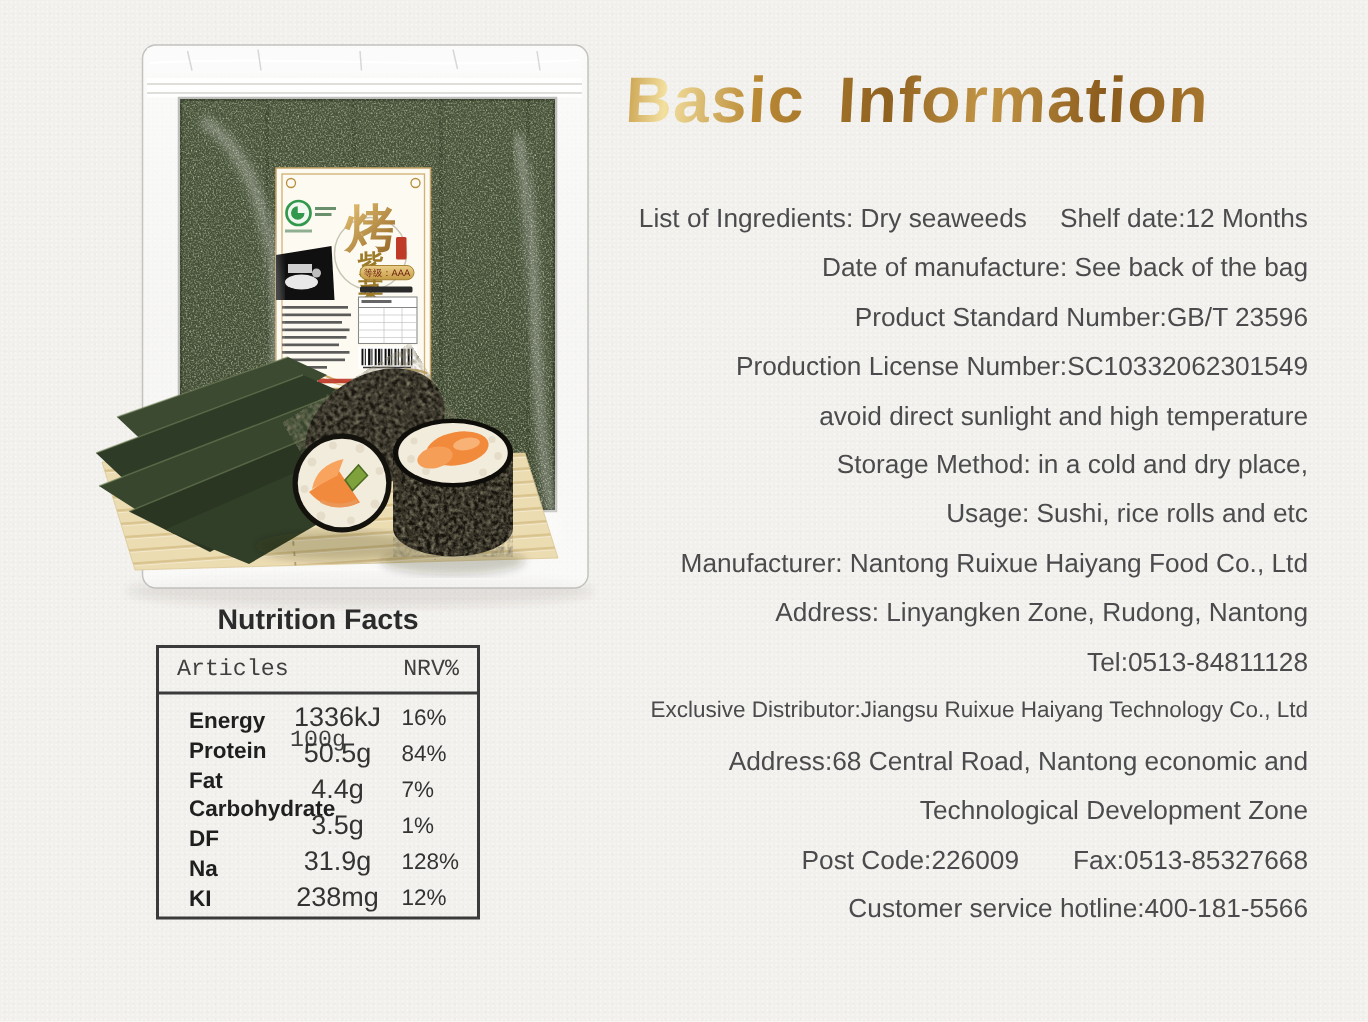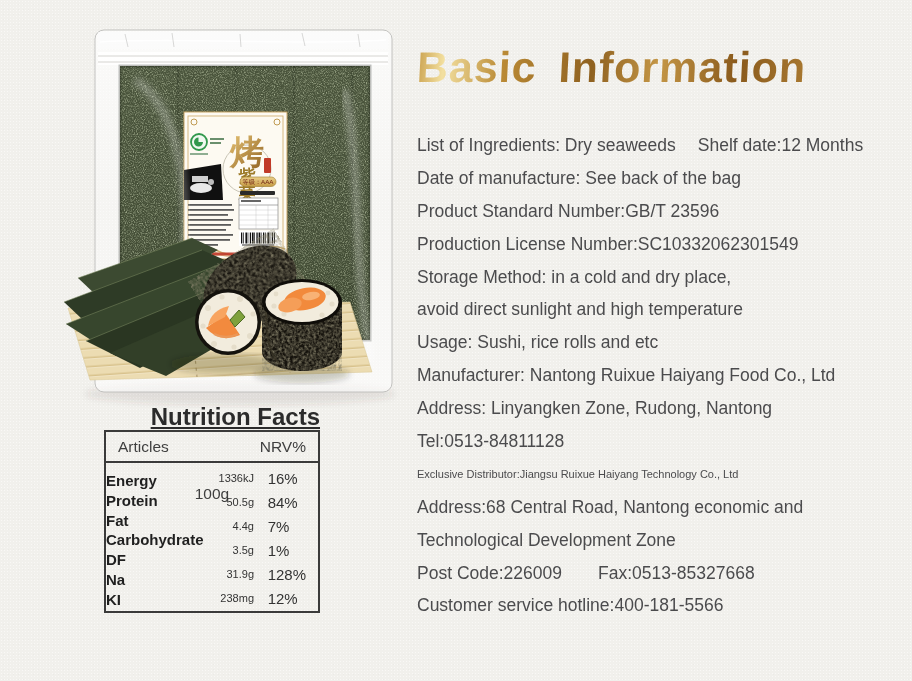--- a/index.html
+++ b/index.html
@@ -12,39 +12,39 @@
   
   .photo{position:absolute;left:40px;top:20px;width:370px;height:410px;}
   
   .title{position:absolute;left:417px;top:46px;font-size:43px;font-weight:bold;
     letter-spacing:1px;word-spacing:9px;line-height:1;
     background:linear-gradient(93deg,#caa14e 0%,#f3e0a0 7%,#ba8a35 22%,#8f6120 45%,#c49646 62%,#8a5a1c 82%,#a87830 100%);
     -webkit-background-clip:text;background-clip:text;color:transparent;
     transform:skewX(-3deg);}
   
   .info{position:absolute;left:417px;top:129px;width:455px;font-size:17.5px;color:#4b4b4d;}
-  .info .row{height:32.9px;line-height:32.9px;display:flex;white-space:nowrap;}
+  .info .row{height:32.9px;line-height:32.9px;display:flex;white-space:nowrap;justify-content:flex-end;}
   .info .row.spread{justify-content:space-between;}
   .info .gap22{margin-left:22px;}
   .info .gap48{margin-left:36px;}
-  .info .row.small{font-size:11px;}
+  .info .row.small{font-size:15px;}
   
-  .nutrition-title{position:absolute;left:104px;top:403px;width:216px;text-align:right;
-    font-size:24px;font-weight:600;color:#2b2b2b;text-decoration:underline;}
+  .nutrition-title{position:absolute;left:104px;top:403px;width:216px;text-align:center;
+    font-size:19px;font-weight:600;color:#2b2b2b;}
   .nutrition-table{position:absolute;left:104px;top:430px;width:212px;height:179px;
     border:2px solid #3b3b3b;color:#3f3f3f;}
   .nt-header{position:relative;height:29px;line-height:29px;border-bottom:2px solid #3b3b3b;
-    font-size:15.5px;}
+    font-size:15.5px;font-family:Liberation Mono, monospace;}
   .nt-header .c1{position:absolute;left:12px;}
   .nt-header .c2{position:absolute;left:0;width:100%;text-align:center;margin-top:47px;}
   .nt-header .c3{position:absolute;right:12px;}
   .nt-body{position:relative;height:146px;}
-  .nt-articles{position:absolute;left:0;top:8px;font-weight:bold;font-size:15px;
+  .nt-articles{position:absolute;left:20px;top:8px;font-weight:bold;font-size:15px;
     line-height:19.8px;color:#1f1f1f;}
-  .nt-amounts{position:absolute;right:64px;top:4px;text-align:right;font-size:11px;
+  .nt-amounts{position:absolute;right:64px;top:4px;text-align:center;font-size:18px;
     line-height:23.9px;color:#333;}
   .nt-nrv{position:absolute;right:12px;top:4px;text-align:left;font-size:15px;
     line-height:23.9px;color:#333;}
 </style>
 </head>
 <body>
 
 <div class="page">
 
   <svg class="photo" viewBox="0 0 370 410" xmlns="http://www.w3.org/2000/svg">
@@ -271,24 +271,24 @@
     <div class="row">
       <span>Date of manufacture: See back of the bag</span>
     </div>
     <div class="row">
       <span>Product Standard Number:GB/T 23596</span>
     </div>
     <div class="row">
       <span>Production License Number:SC10332062301549</span>
     </div>
     <div class="row">
+      <span>avoid direct sunlight and high temperature</span>
+    </div>
+    <div class="row">
       <span>Storage Method: in a cold and dry place,</span>
-    </div>
-    <div class="row">
-      <span>avoid direct sunlight and high temperature</span>
     </div>
     <div class="row">
       <span>Usage: Sushi, rice rolls and etc</span>
     </div>
     <div class="row">
       <span>Manufacturer: Nantong Ruixue Haiyang Food Co., Ltd</span>
     </div>
     <div class="row">
       <span>Address: Linyangken Zone, Rudong, Nantong</span>
     </div>

